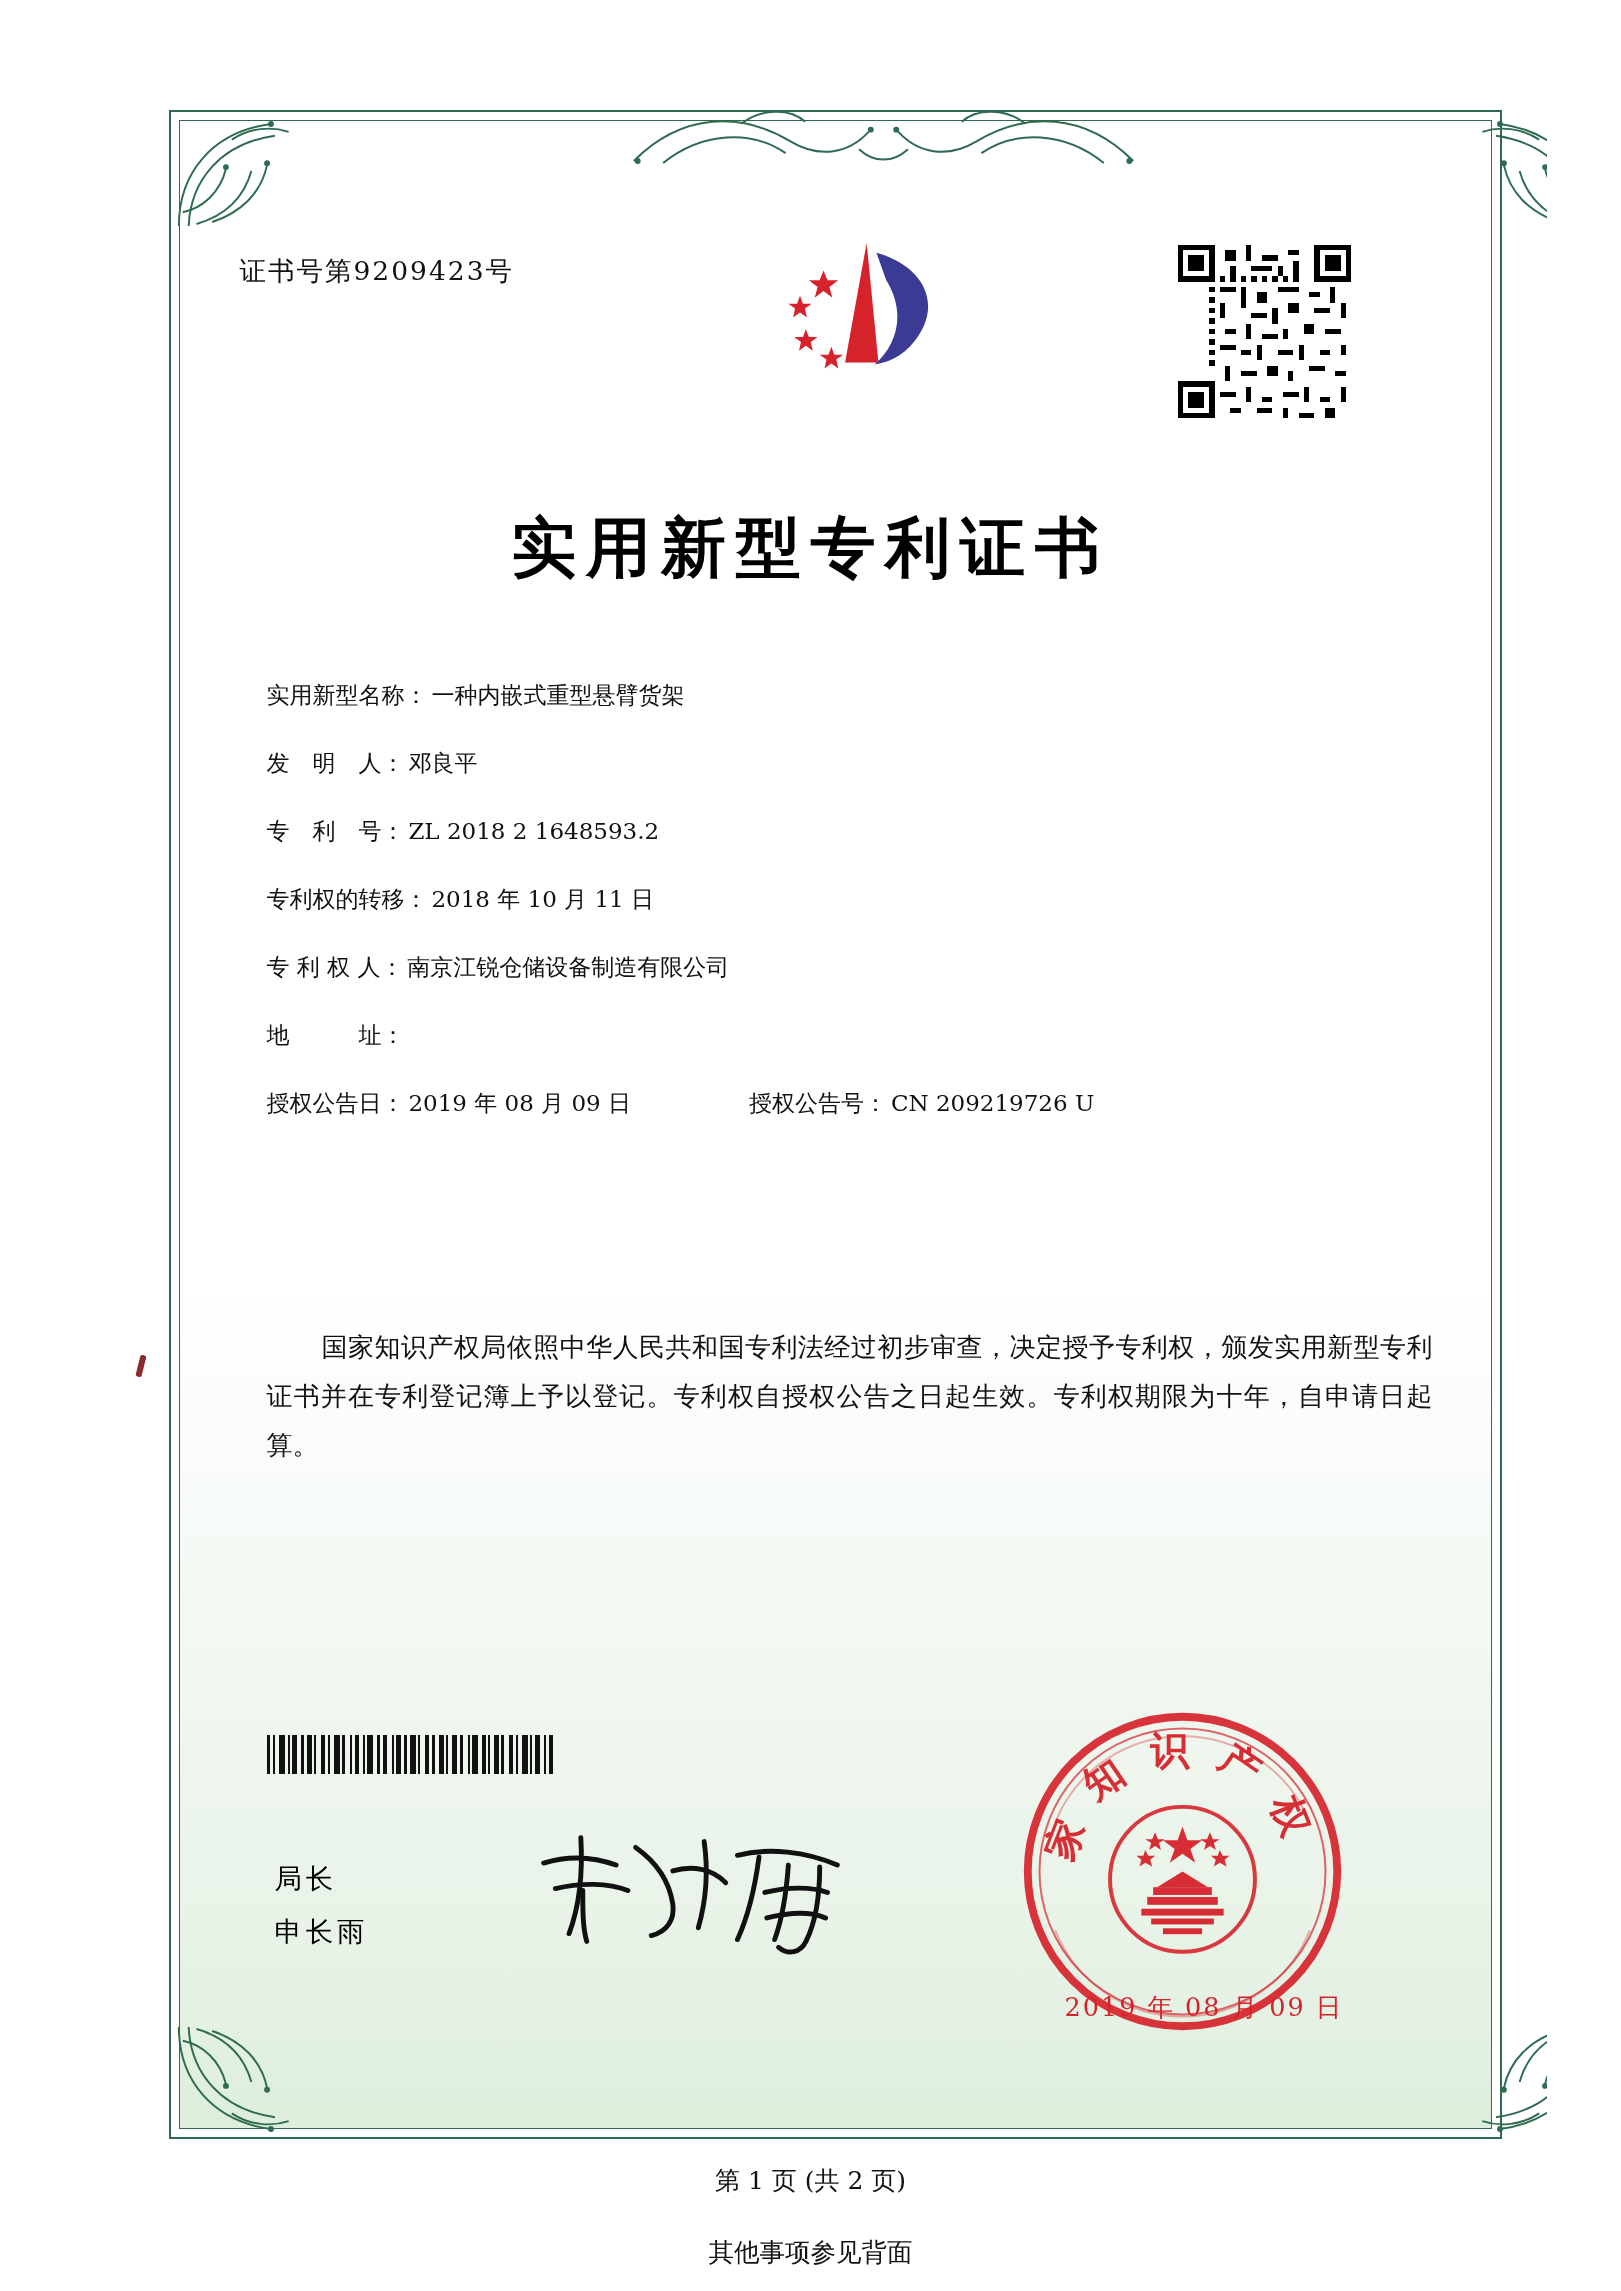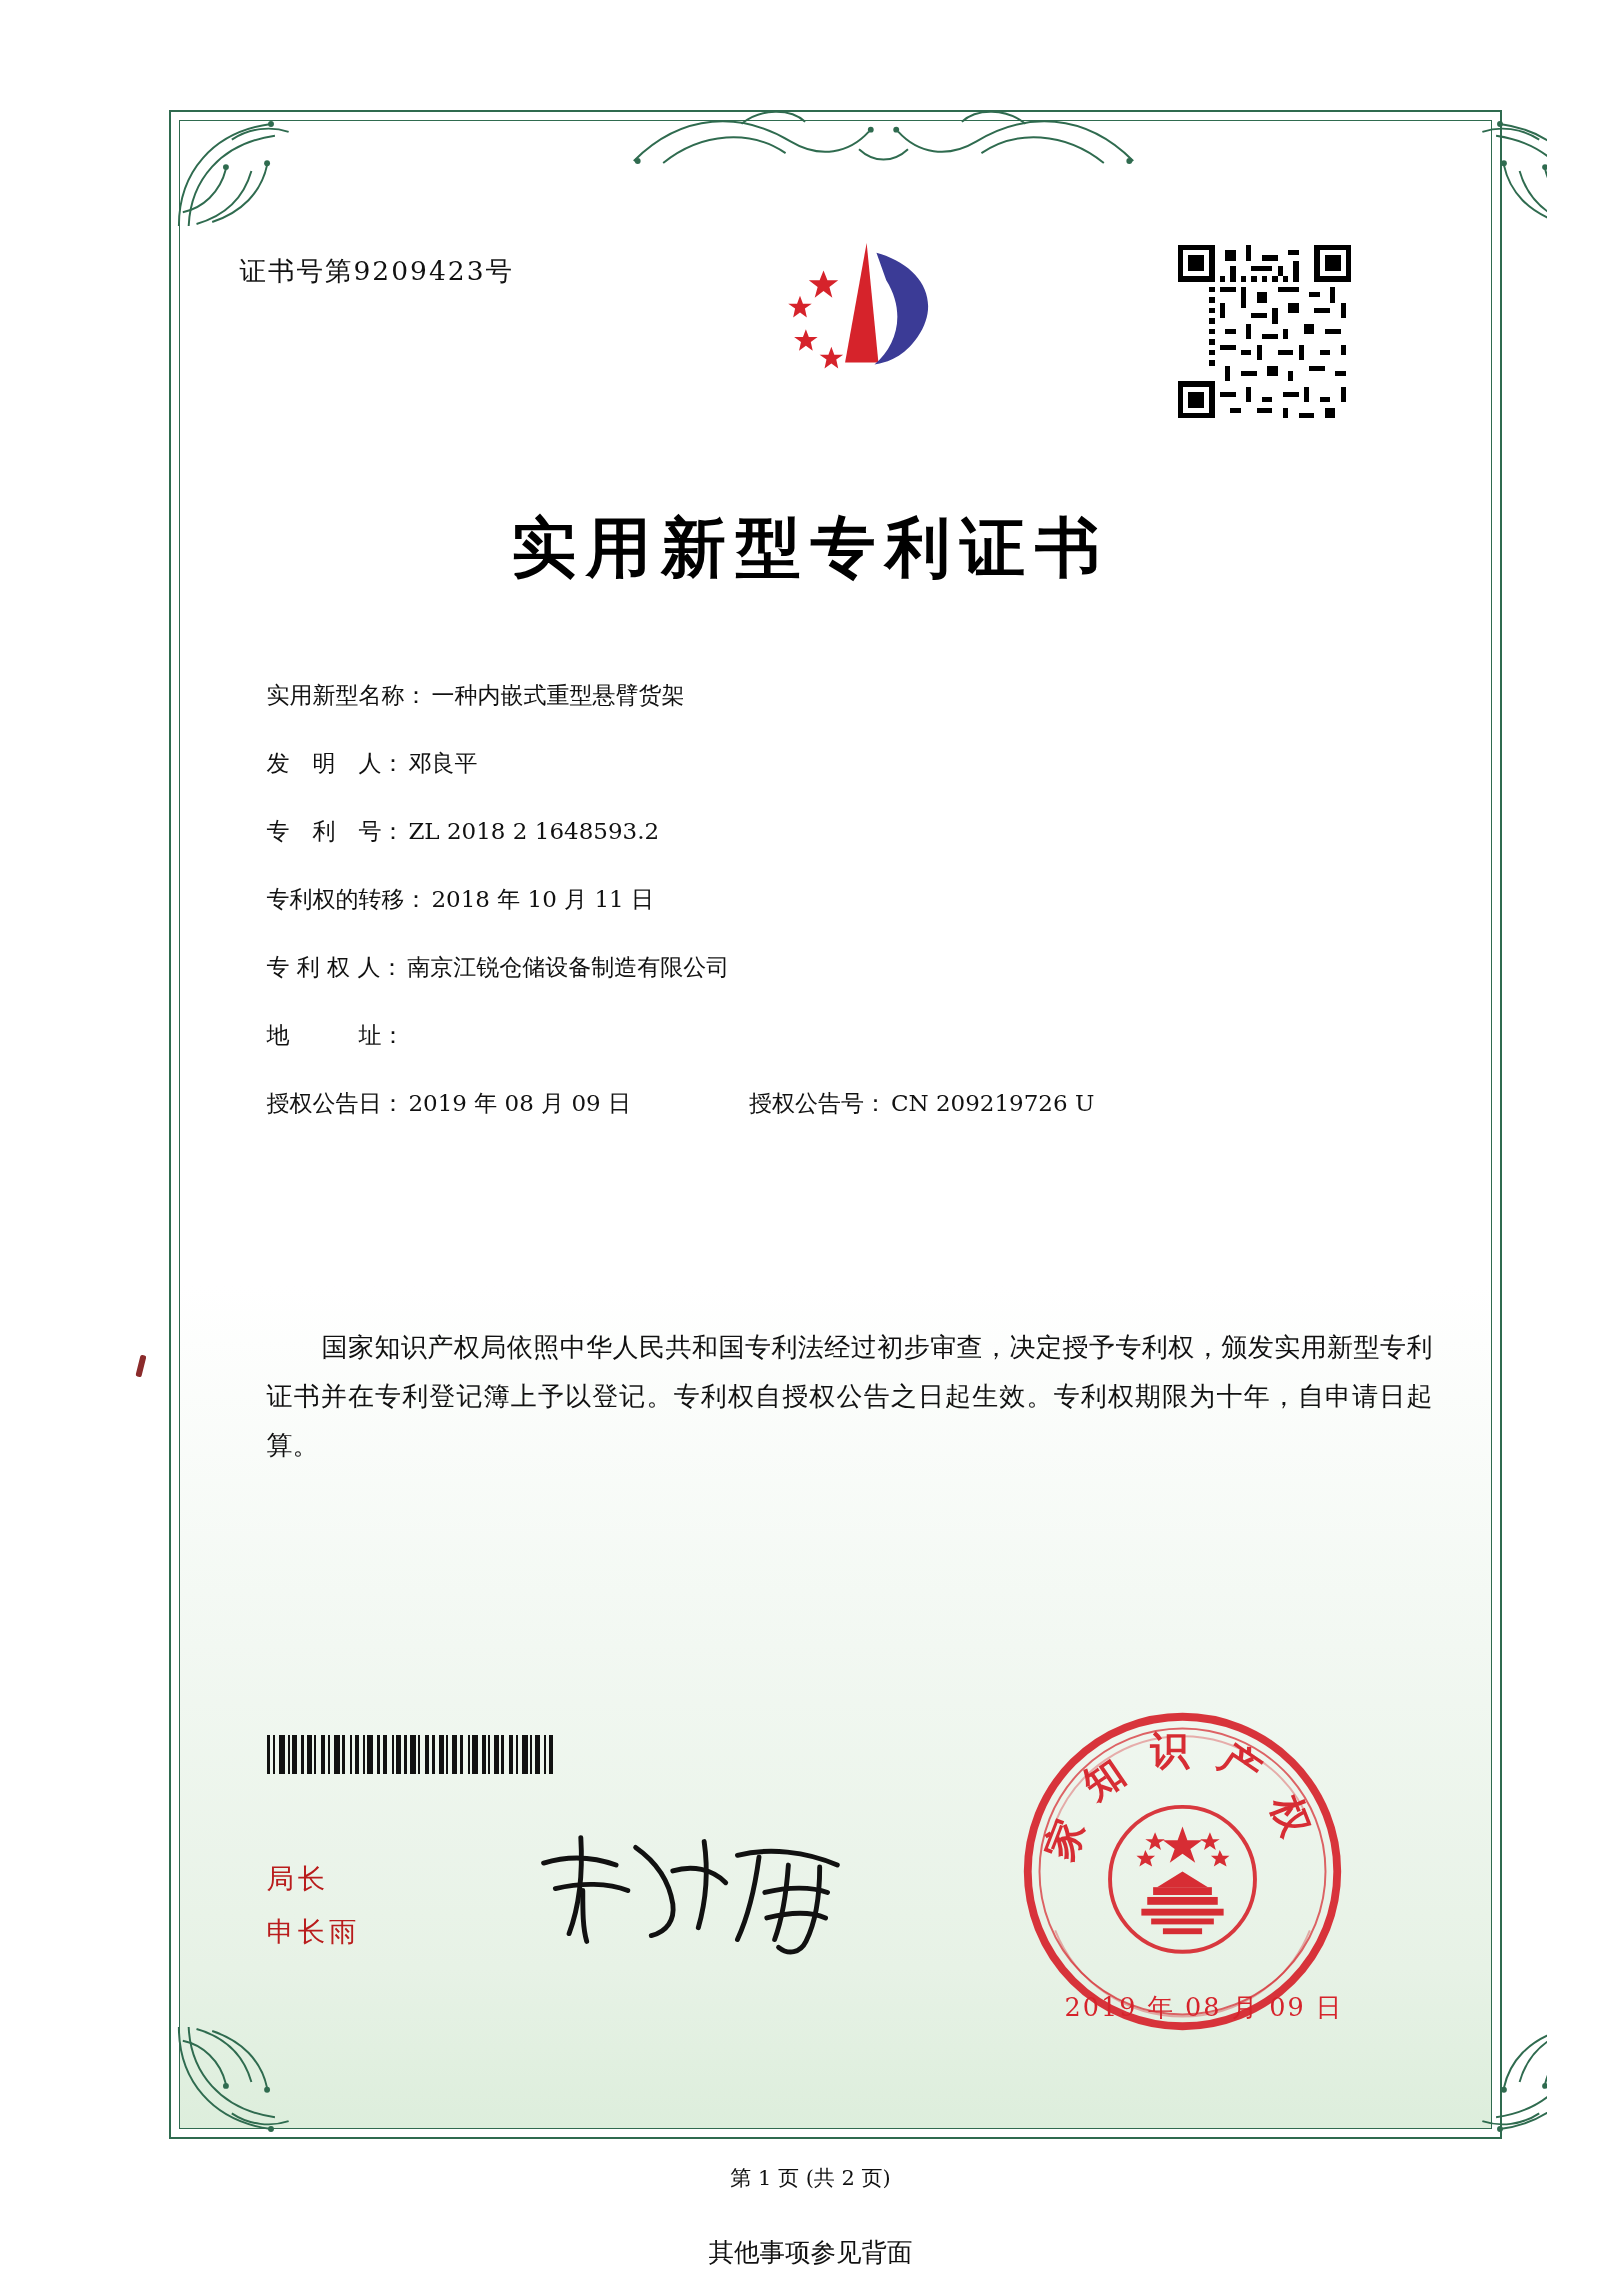--- a/index.html
+++ b/index.html
@@ -165,26 +165,26 @@
   }
   .barcode i {
     display: block;
     background: #111;
     height: 100%;
   }
 
   
   .sig-block {
     position: absolute;
-    left: 192px;
+    left: 200px;
     top: 1852px;
     font-size: 27.4px;
     line-height: 53px;
     letter-spacing: 3.9px;
-    color: #b91c1c;
+    color: #000000;
     font-family: "DejaVu Serif", serif;
   }
   .sig-script {
     position: absolute;
     left: 451px;
     top: 1818px;
     width: 372px;
     height: 147px;
   }
   .sig-script svg { width:100%; height:100%; display:block; }
@@ -208,21 +208,21 @@
     letter-spacing: 2px;
     font-family: "DejaVu Serif", serif;
   }
 
   
   .page-no {
     position: absolute;
     left: 0; right: 0;
     top: 2164px;
     text-align: center;
-    font-size: 21px;
+    font-size: 25px;
     color: #111;
     font-family: "DejaVu Serif", serif;
   }
   .footer-note {
     position: absolute;
     left: 0; right: 0;
     top: 2235px;
     text-align: center;
     font-size: 25.5px;
     color: #111;

